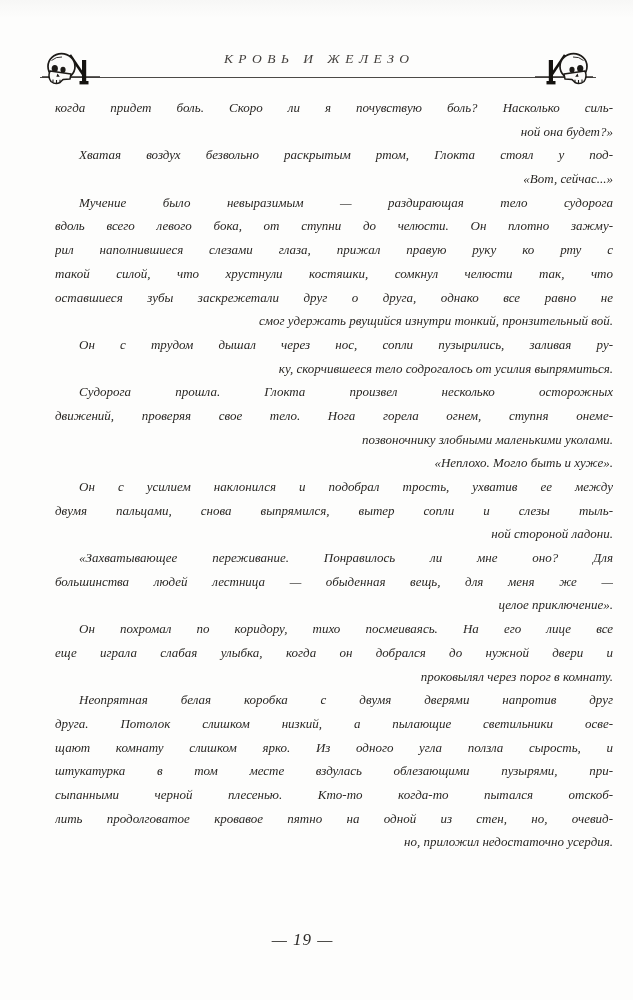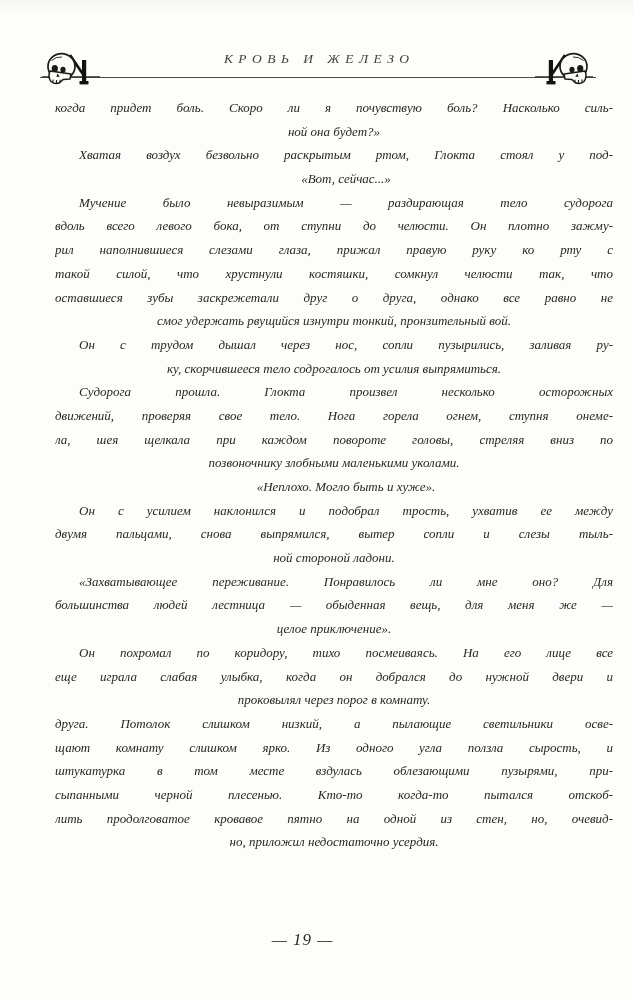--- a/index.html
+++ b/index.html
@@ -47,21 +47,21 @@
     margin-left: 16px;
   }
   .text-line {
     text-align: justify;
     text-align-last: justify;
     height: 23.7px;
     white-space: nowrap;
     overflow: hidden;
   }
   .text-line.last {
-    text-align: center;
+    text-align: right;
     text-align-last: auto;
   }
   .text-line.indent { text-indent: 24px; }
   
   .page-number {
     position: absolute;
     top: 930px; left: 0; right: 0;
     text-align: center;
     transform: translateX(-14px);
     font-size: 17px;
@@ -121,32 +121,32 @@
       <div class="text-line indent">Мучение было невыразимым — раздирающая тело судорога</div>
       <div class="text-line">вдоль всего левого бока, от ступни до челюсти. Он плотно зажму-</div>
       <div class="text-line">рил наполнившиеся слезами глаза, прижал правую руку ко рту с</div>
       <div class="text-line">такой силой, что хрустнули костяшки, сомкнул челюсти так, что</div>
       <div class="text-line">оставшиеся зубы заскрежетали друг о друга, однако все равно не</div>
       <div class="text-line last">смог удержать рвущийся изнутри тонкий, пронзительный вой.</div>
       <div class="text-line indent">Он с трудом дышал через нос, сопли пузырились, заливая ру-</div>
       <div class="text-line last">ку, скорчившееся тело содрогалось от усилия выпрямиться.</div>
       <div class="text-line indent">Судорога прошла. Глокта произвел несколько осторожных</div>
       <div class="text-line">движений, проверяя свое тело. Нога горела огнем, ступня онеме-</div>
-      <div class="text-line">ла, шея щелкала при каждом повороте головы, стреляя вниз по</div>
       <div class="text-line last">позвоночнику злобными маленькими уколами.</div>
       <div class="text-line indent last">«Неплохо. Могло быть и хуже».</div>
       <div class="text-line indent">Он с усилием наклонился и подобрал трость, ухватив ее между</div>
       <div class="text-line">двумя пальцами, снова выпрямился, вытер сопли и слезы тыль-</div>
       <div class="text-line last">ной стороной ладони.</div>
       <div class="text-line indent">«Захватывающее переживание. Понравилось ли мне оно? Для</div>
       <div class="text-line">большинства людей лестница — обыденная вещь, для меня же —</div>
       <div class="text-line last">целое приключение».</div>
       <div class="text-line indent">Он похромал по коридору, тихо посмеиваясь. На его лице все</div>
       <div class="text-line">еще играла слабая улыбка, когда он добрался до нужной двери и</div>
       <div class="text-line last">проковылял через порог в комнату.</div>
+      <div class="text-line indent">Неопрятная белая коробка с двумя дверями напротив друг</div>
       <div class="text-line">друга. Потолок слишком низкий, а пылающие светильники осве-</div>
       <div class="text-line">щают комнату слишком ярко. Из одного угла ползла сырость, и</div>
       <div class="text-line">штукатурка в том месте вздулась облезающими пузырями, при-</div>
       <div class="text-line">сыпанными черной плесенью. Кто-то когда-то пытался отскоб-</div>
       <div class="text-line">лить продолговатое кровавое пятно на одной из стен, но, очевид-</div>
       <div class="text-line last">но, приложил недостаточно усердия.</div>
     </div>
 
   <div class="page-number">— 19 —</div>
 

